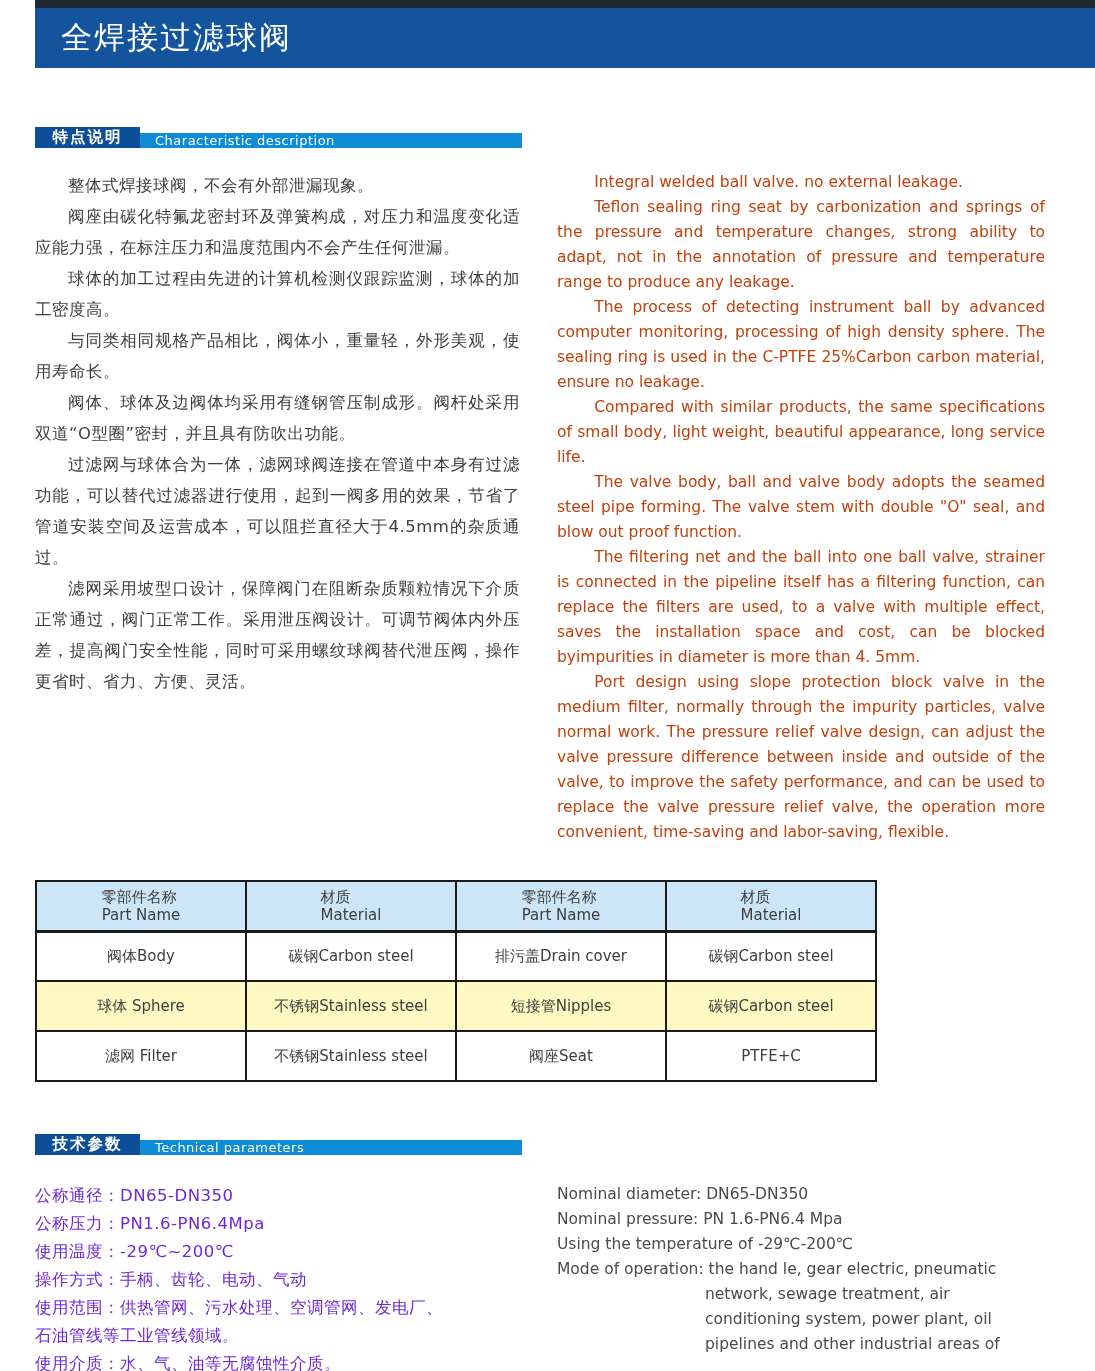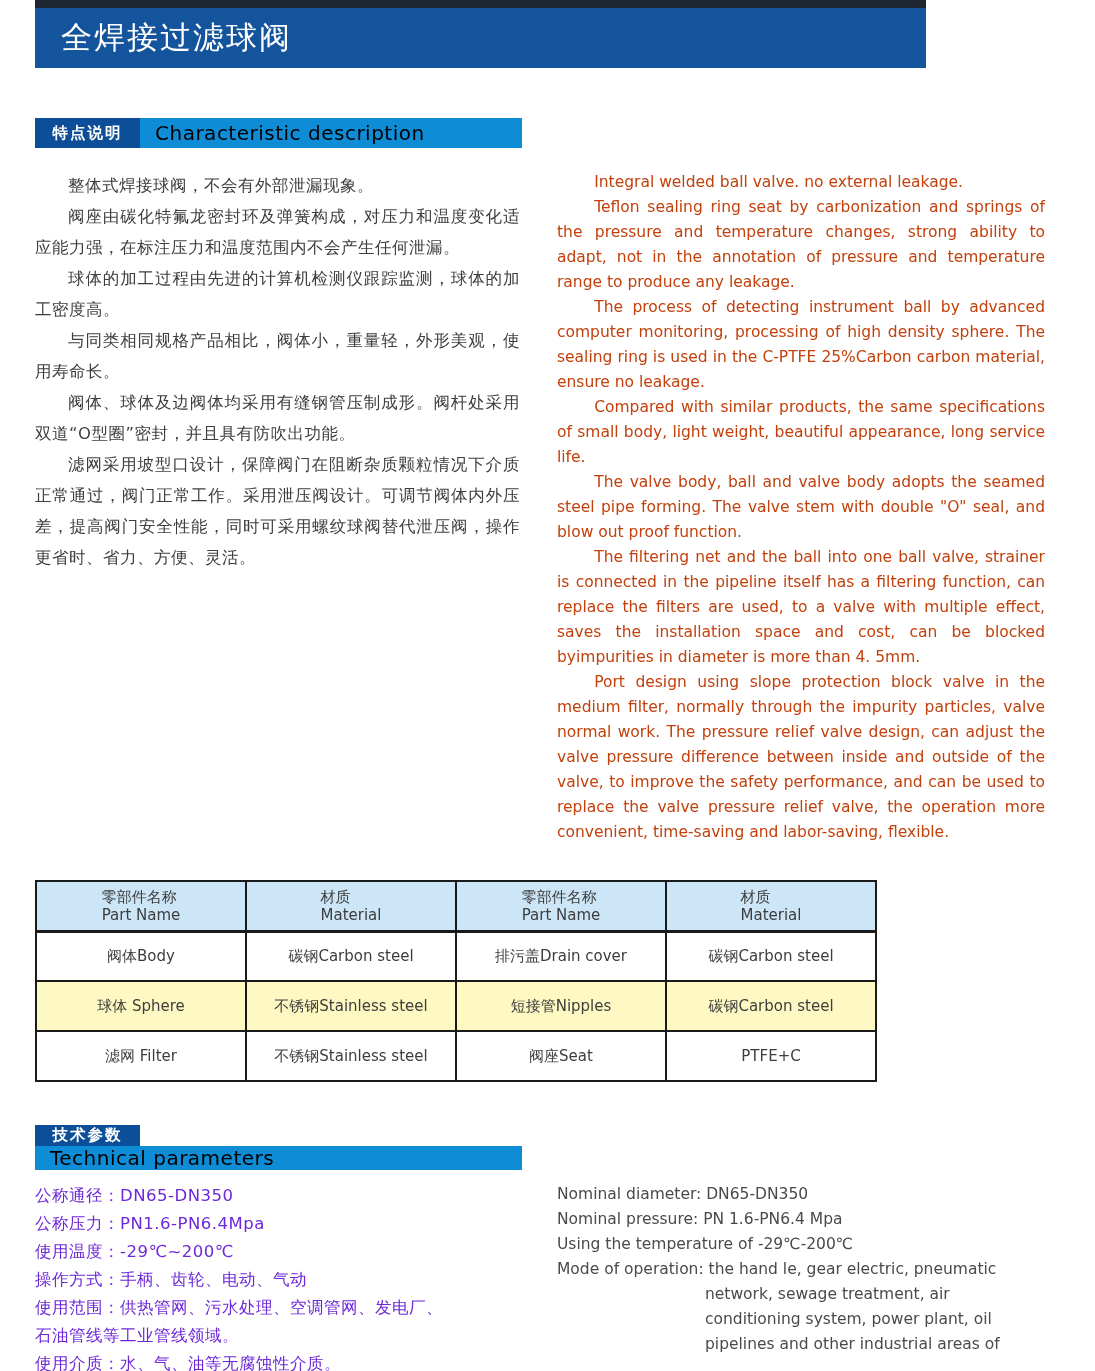--- a/index.html
+++ b/index.html
@@ -4,34 +4,34 @@
 <style>
   * { margin:0; padding:0; box-sizing:border-box; }
   html,body { background:#ffffff; }
   body { font-family:"DejaVu Sans","Liberation Sans",sans-serif; }
   .page {
     position:relative; width:1095px; height:1371px; background:#ffffff;
     overflow:hidden;
   }
 
   
-  .banner-wrap { position:absolute; left:35px; top:0; width:891px; }
+  .banner-wrap { position:absolute; left:35px; top:0; width:1060px; }
   .banner-topstrip { height:8px; background:#1f2733; }
   .banner { height:60px; background:#14549c; display:flex; align-items:center; padding-left:26px; }
   .banner .title-zh { color:#ffffff; font-size:31px; letter-spacing:2px; }
   .banner .title-en { color:#ffffff; font-size:18px; margin-left:16px; padding-top:8px; }
 
   
-  .sec-header { display:flex; width:487px; height:30px; margin-left:35px; }
+  .sec-header { display:flex; width:487px; height:30px; margin-left:35px;align-items:flex-end; }
   .sec-header .zh { width:105px; background:#0d4e98; color:#fff; font-size:15.5px; font-weight:bold;
                     display:flex; align-items:center; justify-content:center; letter-spacing:2px; }
-  .sec-header .en { flex:1; background:#0e8cd6; color:#000000; font-size:20px;
+  .sec-header .en { flex:1; background:#0e8cd6; color:#ffffff; font-size:13px;
                     display:flex; align-items:center; padding-left:15px; letter-spacing:0.5px; }
   .sec-features { margin-top:50px; }
-  .sec-tech { margin-top:43px;flex-direction:column; }
+  .sec-tech { margin-top:43px; }
 
   
   .features { display:flex; margin:22px 0 0 35px; width:1010px; }
   .col-zh { width:485px; margin-right:37px; }
   .col-en { width:488px; }
   .col-zh p { font-size:16.5px; line-height:31px; color:#3d3d3d; text-align:justify;
               text-indent:2em; letter-spacing:0.5px; }
   .col-en p { font-size:15.5px; line-height:25px; color:#c2410c; text-align:justify; text-indent:2.4em; }
 
   
@@ -69,20 +69,21 @@
     <div class="en">Characteristic description</div>
   </div>
 
   <div class="features">
     <div class="col-zh">
       <p>整体式焊接球阀，不会有外部泄漏现象。</p>
       <p>阀座由碳化特氟龙密封环及弹簧构成，对压力和温度变化适应能力强，在标注压力和温度范围内不会产生任何泄漏。</p>
       <p>球体的加工过程由先进的计算机检测仪跟踪监测，球体的加工密度高。</p>
       <p>与同类相同规格产品相比，阀体小，重量轻，外形美观，使用寿命长。</p>
       <p>阀体、球体及边阀体均采用有缝钢管压制成形。阀杆处采用双道“O型圈”密封，并且具有防吹出功能。</p>
+      <p>过滤网与球体合为一体，滤网球阀连接在管道中本身有过滤功能，可以替代过滤器进行使用，起到一阀多用的效果，节省了管道安装空间及运营成本，可以阻拦直径大于4.5mm的杂质通过。</p>
       <p>滤网采用坡型口设计，保障阀门在阻断杂质颗粒情况下介质正常通过，阀门正常工作。采用泄压阀设计。可调节阀体内外压差，提高阀门安全性能，同时可采用螺纹球阀替代泄压阀，操作更省时、省力、方便、灵活。</p>
     </div>
     <div class="col-en">
       <p>Integral welded ball valve. no external leakage.</p>
       <p>Teflon sealing ring seat by carbonization and springs of the pressure and temperature changes, strong ability to adapt, not in the annotation of pressure and temperature range to produce any leakage.</p>
       <p>The process of detecting instrument ball by advanced computer monitoring, processing of high density sphere. The sealing ring is used in the C-PTFE 25%Carbon carbon material, ensure no leakage.</p>
       <p>Compared with similar products, the same specifications of small body, light weight, beautiful appearance, long service life.</p>
       <p>The valve body, ball and valve body adopts the seamed steel pipe forming. The valve stem with double "O" seal, and blow out proof function.</p>
       <p>The filtering net and the ball into one ball valve, strainer is connected in the pipeline itself has a filtering function, can replace the filters are used, to a valve with multiple effect, saves the installation space and cost, can be blocked byimpurities in diameter is more than 4. 5mm.</p>
       <p>Port design using slope protection block valve in the medium filter, normally through the impurity particles, valve normal work. The pressure relief valve design, can adjust the valve pressure difference between inside and outside of the valve, to improve the safety performance, and can be used to replace the valve pressure relief valve, the operation more convenient, time-saving and labor-saving, flexible.</p>

